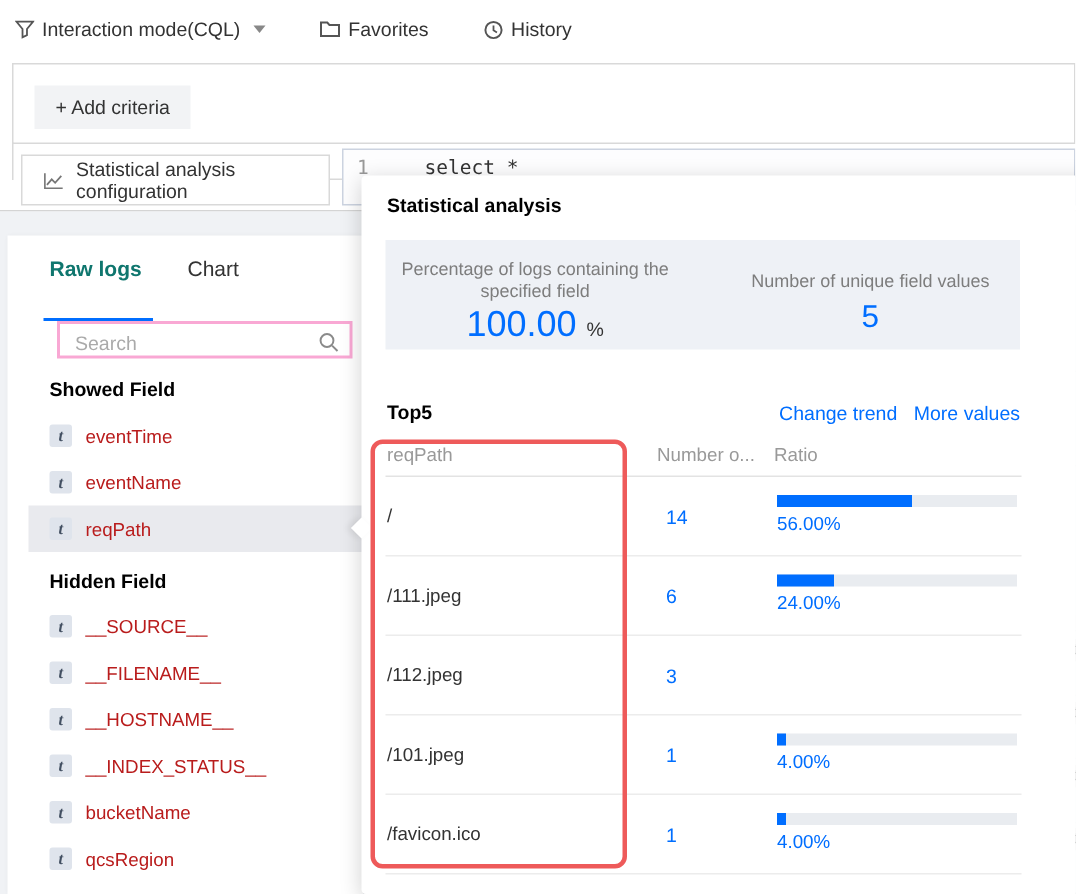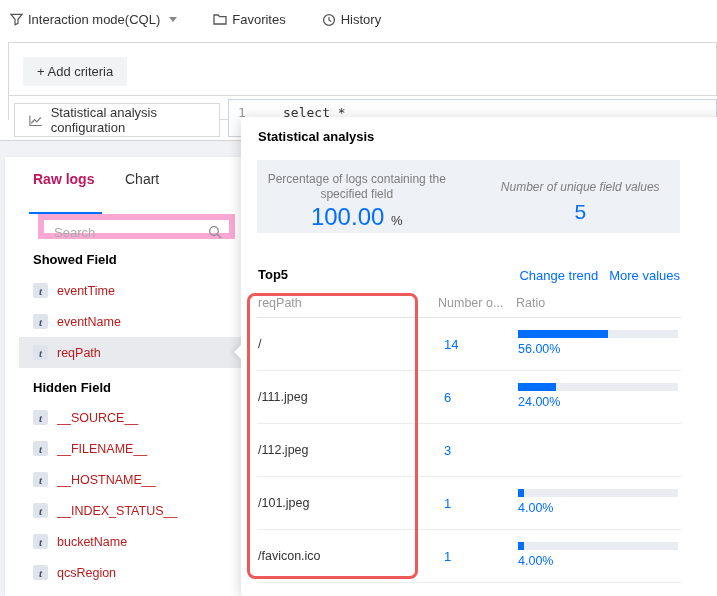--- a/index.html
+++ b/index.html
@@ -33,23 +33,23 @@
   
   .sliver{position:absolute;background:#fff;}
   .sliver-band{position:absolute;background:#f1f3f6;}
   .sliver-line{position:absolute;background:#e8e8e8;height:1px;}
   .sliver-chip{position:absolute;left:697px;width:26px;height:15px;background:#e9e9e9;
                font-size:10px;line-height:15px;color:#333;padding-left:2px;overflow:hidden;white-space:nowrap;}
   
   .sidebar{position:absolute;left:5px;top:157px;width:237px;height:439px;background:#fff;box-shadow:0 0 3px rgba(0,0,0,.06);}
   .tabs{position:absolute;left:0;top:14px;width:100%;height:30px;}
   .tab{position:absolute;top:0;font-size:14px;color:#333;cursor:pointer;}
-  .tab.active{font-weight:bold;color:#be185d;}
+  .tab.active{font-weight:bold;color:#0f766e;}
   .tab-underline{position:absolute;left:24px;top:41px;width:73px;height:2px;background:#006eff;}
-  .search-box{position:absolute;left:33px;top:57px;width:197px;height:25px;border:6px solid #f9a8d4;box-sizing:border-box;background:#fff;}
+  .search-box{position:absolute;left:33px;top:57px;width:197px;height:25px;border:2px solid #f9a8d4;box-sizing:border-box;background:#fff;}
   .search-box input{position:absolute;left:8px;top:2px;width:160px;height:19px;border:none;outline:none;
                     font-size:13px;color:#333;font-family:"Liberation Sans",sans-serif;background:transparent;}
   .search-box input::placeholder{color:#aaa;}
   .search-icon{position:absolute;right:7px;top:5px;}
   .fields{position:absolute;left:0;top:88px;width:237px;}
   .sec-heading{height:30px;line-height:30px;padding-left:28px;font-size:13px;font-weight:bold;color:#000;}
   .sec-heading.second{height:34px;line-height:40px;}
   .field-row{height:31px;display:flex;align-items:center;padding-left:28px;cursor:pointer;}
   .field-row.selected{background:#e9eaee;margin-left:14px;padding-left:14px;}
   .t-icon{width:15px;height:15px;background:#dfe4ec;border-radius:2px;color:#435062;
@@ -60,21 +60,21 @@
   .popup{position:absolute;left:241px;top:117px;width:533px;height:479px;background:#fff;border-radius:3px;
          box-shadow:0 3px 14px rgba(0,0,0,.18);z-index:10;}
   .popup-arrow{position:absolute;left:-5px;top:230px;width:10px;height:10px;background:#fff;transform:rotate(45deg);
                box-shadow:-2px 2px 4px rgba(0,0,0,.08);}
   .popup-title{position:absolute;left:17px;top:12px;font-size:13px;font-weight:bold;color:#000;}
   .stats-panel{position:absolute;left:16px;top:43px;width:423px;height:73px;background:#eef1f6;display:flex;gap:24px;}
   .stat{flex:1;text-align:center;padding-top:12px;box-sizing:border-box;}
   .stat-label{font-size:12px;color:#7d7d7d;line-height:15px;max-width:240px;margin:0 auto;}
   .stat-value{color:#006eff;font-size:24px;line-height:26px;margin-top:2px;}
   .stat-value .suffix{color:#333;font-size:13px;}
-  .stat.second .stat-label{padding-top:6px;font-style:italic;}
+  .stat.second .stat-label{padding-top:6px;}
   .stat.second .stat-value{font-size:21px;margin-top:4px;}
   .top5-row{position:absolute;left:17px;top:150px;width:422px;height:18px;}
   .top5-title{position:absolute;left:0;top:0;font-size:13px;font-weight:bold;color:#000;}
   .top5-links{position:absolute;right:0;top:1px;display:flex;gap:11px;}
   .top5-links span{font-size:13px;color:#006eff;cursor:pointer;}
   .tbl-header{position:absolute;left:16px;top:176px;width:424px;height:24px;border-bottom:1px solid #e3e3e3;
               font-size:12.5px;color:#999;}
   .tbl-header .c1{position:absolute;left:1px;top:3px;}
   .tbl-header .c2{position:absolute;left:181px;top:3px;}
   .tbl-header .c3{position:absolute;left:259px;top:3px;}

